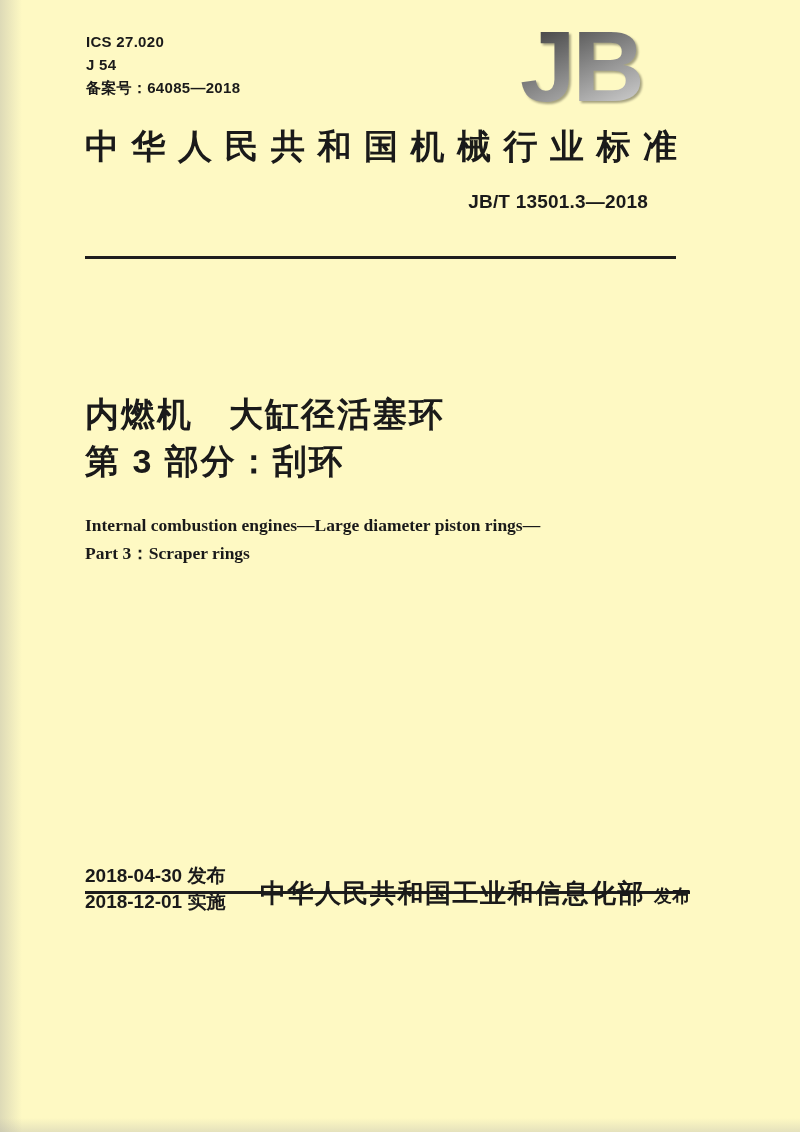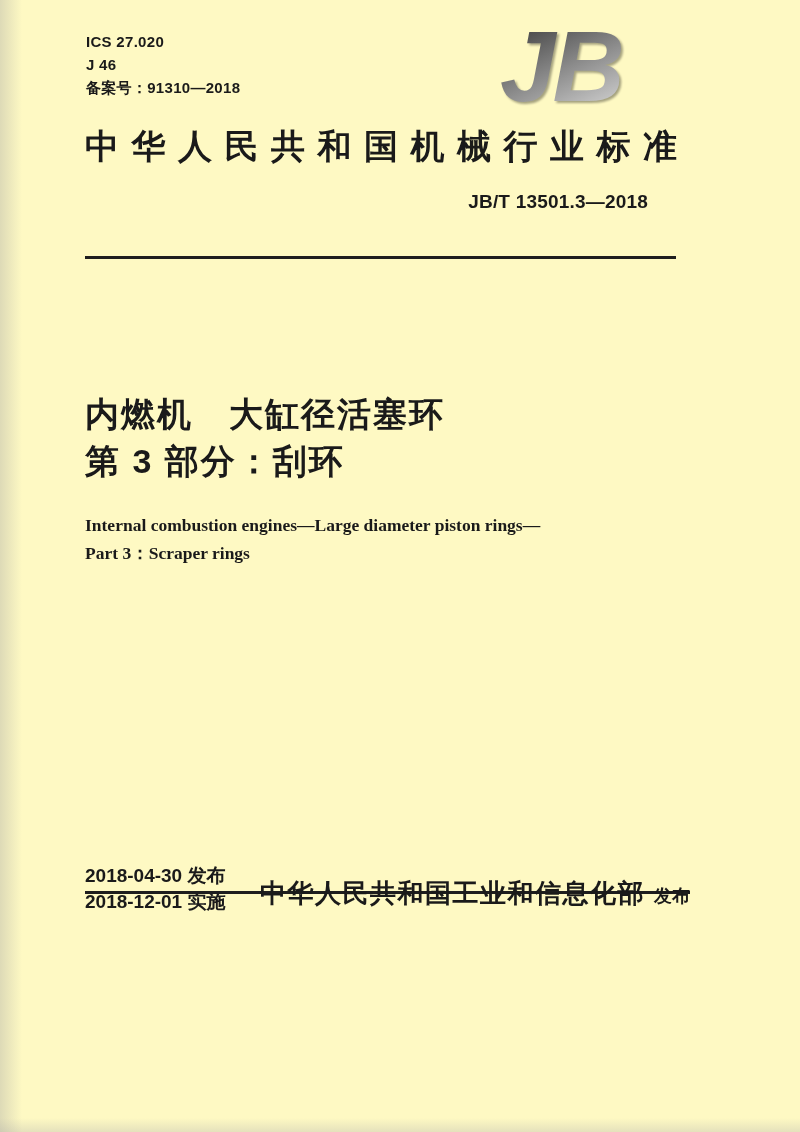--- a/index.html
+++ b/index.html
@@ -22,28 +22,27 @@
     position:absolute;left:0;bottom:0;width:100%;height:14px;
     background:linear-gradient(0deg, rgba(170,170,170,0.30), rgba(255,255,255,0));
     pointer-events:none;
   }
   .ics-block{
     position:absolute;left:86px;top:30px;
     font-size:15px;font-weight:bold;line-height:23px;
     letter-spacing:0.3px;
   }
   .logo{
-    position:absolute;left:500px;top:16px;
+    position:absolute;left:520px;top:16px;
     font-size:100px;line-height:100px;font-weight:900;
     font-family:"Liberation Sans", sans-serif;
     letter-spacing:-3px;
     background:linear-gradient(155deg,#3c3c3c 8%,#8f8f8f 55%,#d6d6d6 96%);
     -webkit-background-clip:text;background-clip:text;color:transparent;
     filter:drop-shadow(2px 2px 1px rgba(0,0,0,0.35));
-    font-style:italic;
   }
   .std-heading{
     position:absolute;left:85px;top:124px;
     font-size:34px;font-weight:bold;white-space:nowrap;
     letter-spacing:12.5px;
   }
   .std-number{
     position:absolute;right:152px;top:191px;
     font-size:19px;font-weight:bold;
     letter-spacing:0.2px;
@@ -85,22 +84,22 @@
     font-size:18px;font-weight:bold;margin-left:9px;
   }
 </style>
 </head>
 <body>
 
 <div class="page">
 
   <div class="ics-block">
     <div>ICS 27.020</div>
-    <div>J 46</div>
-    <div>备案号：91310—2018</div>
+    <div>J 54</div>
+    <div>备案号：64085—2018</div>
   </div>
 
   <div class="logo">JB</div>
 
   <div class="std-heading">中华人民共和国机械行业标准</div>
 
   <div class="std-number">JB/T 13501.3—2018</div>
 
   <div class="rule-top"></div>
 

